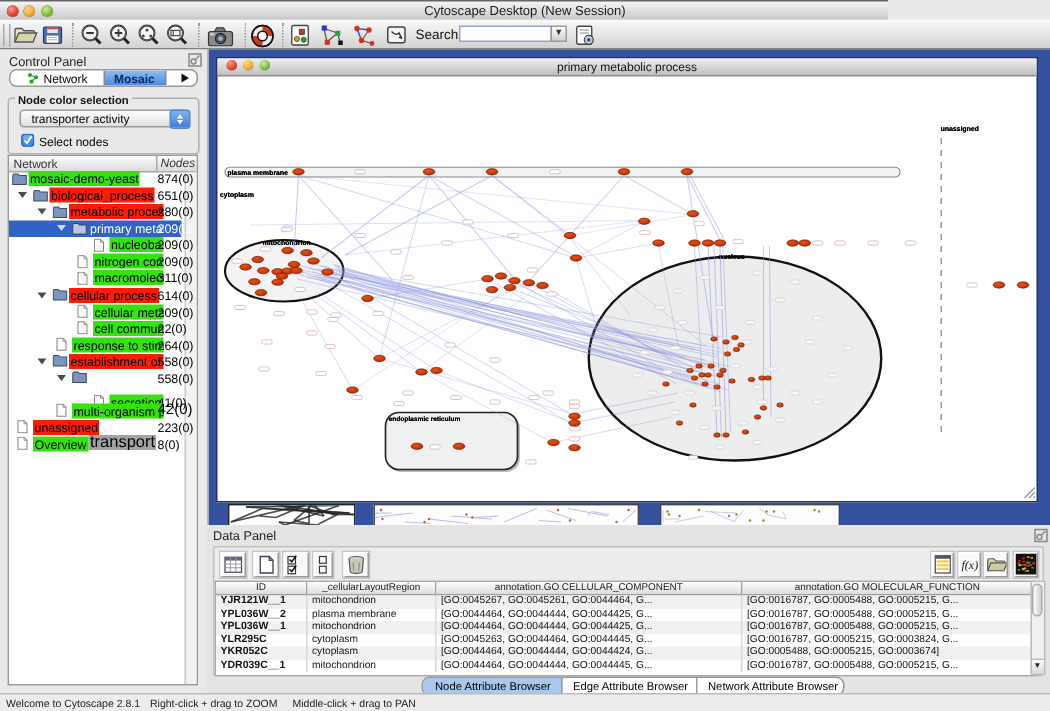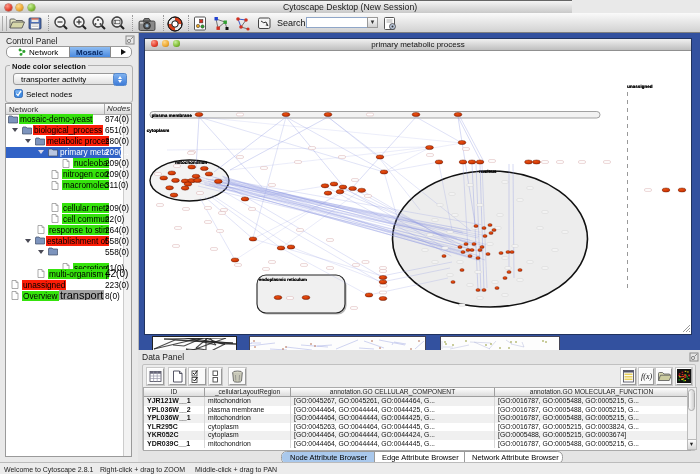--- a/index.html
+++ b/index.html
@@ -1,19 +1,19 @@
 <!DOCTYPE html>
 <html><head><meta charset="utf-8"><style>
 * { margin:0; padding:0; box-sizing:content-box; }
 body { width:700px; height:474px; font-family:"Liberation Sans",sans-serif; overflow:hidden; position:relative; background:#e9e9e9; }
 .abs { position:absolute; }
 </style></head>
 <body>
 
-<div class="abs" style="left:0;top:0;width:572px;height:12px;background:linear-gradient(#f5f5f5,#c9c9c9);border-bottom:1px solid #8a8a8a;border-top:1px solid #666;">
+<div class="abs" style="left:0;top:0;width:572px;height:12px;background:linear-gradient(#f5f5f5,#c9c9c9);border-bottom:1px solid #8a8a8a;border-top:1px solid #666;padding-left:20px;">
   <div class="abs" style="left:4.8px;top:2.5px;width:7px;height:7px;border-radius:50%;background:radial-gradient(circle at 35% 30%,#ff9a8a,#e33e2b 60%,#9c1f10);box-shadow:0 0 0 0.5px #aa3322;"></div>
   <div class="abs" style="left:16.2px;top:2.5px;width:7px;height:7px;border-radius:50%;background:radial-gradient(circle at 35% 30%,#ffd98a,#eea831 60%,#a96f0e);box-shadow:0 0 0 0.5px #bb8822;"></div>
   <div class="abs" style="left:27.5px;top:2.5px;width:7px;height:7px;border-radius:50%;background:radial-gradient(circle at 35% 30%,#c8f09a,#7fbb34 60%,#4a7d12);box-shadow:0 0 0 0.5px #77992a;"></div>
   <div class="abs" style="left:0;top:1px;width:700px;text-align:center;font-size:8.7px;color:#1a1a1a;">Cytoscape Desktop (New Session)</div>
 </div>
 
 <div class="abs" style="left:0;top:13px;width:700px;height:19px;background:linear-gradient(#fafafa,#d2d2d2);border-bottom:1px solid #808080;">
 </div>
 <div class="abs" style="left:2px;top:16px;width:3px;height:15px;border-left:1px solid #aaa;border-right:1px solid #aaa;"></div>
 <svg style="position:absolute;left:8.0px;top:15px;" width="18" height="18" viewBox="0 0 18 18">
@@ -582,20 +582,28 @@
       <span style="position:absolute;left:99px;top:0.5px;color:#000;font-size:8.3px;line-height:10px;white-space:nowrap;">209(0)</span>
     </div>
     <div style="position:absolute;left:0;top:75.9px;width:124px;height:11px;">
       <svg style="position:absolute;left:45px;top:0.8px;" width="8" height="9" viewBox="0 0 8 9">
         <path d="M1 0.5 L5 0.5 L7 2.5 L7 8.5 L1 8.5 Z" fill="#fff" stroke="#888" stroke-width="0.7"></path>
         <path d="M5 0.5 L5 2.5 L7 2.5" fill="none" stroke="#888" stroke-width="0.6"></path>
       </svg>
       <span style="position:absolute;left:56px;top:0.5px;background:#35e30c;color:#000;font-size:8.3px;line-height:10px;padding:0 1px;white-space:nowrap;max-width:45px;overflow:hidden;display:inline-block;">macromolecule</span>
       <span style="position:absolute;left:99px;top:0.5px;color:#000;font-size:8.3px;line-height:10px;white-space:nowrap;">311(0)</span>
     </div>
+    <div style="position:absolute;left:0;top:87.0px;width:124px;height:11px;">
+      <div style="position:absolute;left:19px;top:3.5px;width:0;height:0;border-left:3.2px solid transparent;border-right:3.2px solid transparent;border-top:4.2px solid #4a4a55;"></div>
+      <svg style="position:absolute;left:29px;top:1px;" width="10" height="9" viewBox="0 0 10 9">
+        <path d="M0.5 8 L0.5 2 L1 1 L4 1 L5 2 L9.5 2 L9.5 8 Z" fill="#7d94bd" stroke="#3d4a66" stroke-width="0.7"></path>
+      </svg>
+      <span style="position:absolute;left:40px;top:0.5px;background:#fb1d07;color:#000;font-size:8.3px;line-height:10px;padding:0 1px;white-space:nowrap;max-width:61px;overflow:hidden;display:inline-block;">cellular process</span>
+      <span style="position:absolute;left:99px;top:0.5px;color:#000;font-size:8.3px;line-height:10px;white-space:nowrap;">614(0)</span>
+    </div>
     <div style="position:absolute;left:0;top:98.1px;width:124px;height:11px;">
       <svg style="position:absolute;left:45px;top:0.8px;" width="8" height="9" viewBox="0 0 8 9">
         <path d="M1 0.5 L5 0.5 L7 2.5 L7 8.5 L1 8.5 Z" fill="#fff" stroke="#888" stroke-width="0.7"></path>
         <path d="M5 0.5 L5 2.5 L7 2.5" fill="none" stroke="#888" stroke-width="0.6"></path>
       </svg>
       <span style="position:absolute;left:56px;top:0.5px;background:#35e30c;color:#000;font-size:8.3px;line-height:10px;padding:0 1px;white-space:nowrap;max-width:45px;overflow:hidden;display:inline-block;">cellular metabo</span>
       <span style="position:absolute;left:99px;top:0.5px;color:#000;font-size:8.3px;line-height:10px;white-space:nowrap;">209(0)</span>
     </div>
     <div style="position:absolute;left:0;top:109.1px;width:124px;height:11px;">
       <svg style="position:absolute;left:45px;top:0.8px;" width="8" height="9" viewBox="0 0 8 9">

